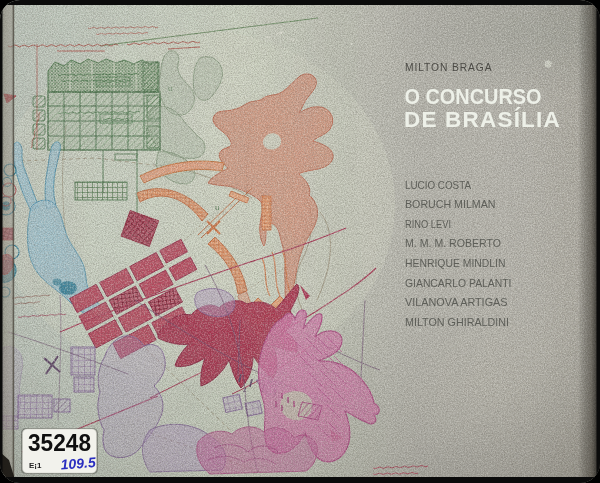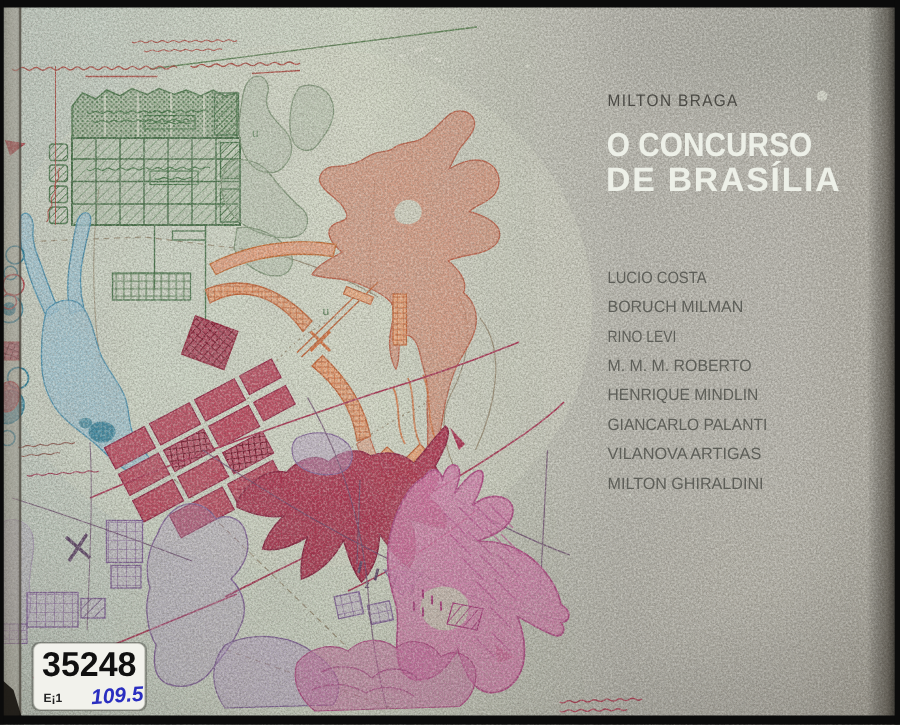--- a/index.html
+++ b/index.html
@@ -1,15 +1,15 @@
 <!DOCTYPE html>
 <html><head><meta charset="utf-8"><style>
 html,body{margin:0;padding:0;background:#000;}
 *{font-family:"Liberation Sans",sans-serif;}
-#page{position:relative;width:600px;height:483px;overflow:hidden;}
+#page{position:relative;width:600px;height:483px;overflow:hidden;border-radius:20px;}
 </style></head><body>
 <div id="page">
 <svg width="600" height="483" viewBox="0 0 600 483" xmlns="http://www.w3.org/2000/svg">
 <defs>
 <linearGradient id="paper" x1="0" y1="0" x2="1" y2="0">
           <stop offset="0" stop-color="#bec8bf"></stop>
           <stop offset="0.18" stop-color="#cad3c7"></stop>
           <stop offset="0.40" stop-color="#d2d8c8"></stop>
           <stop offset="0.56" stop-color="#c0c2b6"></stop>
           <stop offset="0.70" stop-color="#b5b4ac"></stop>

